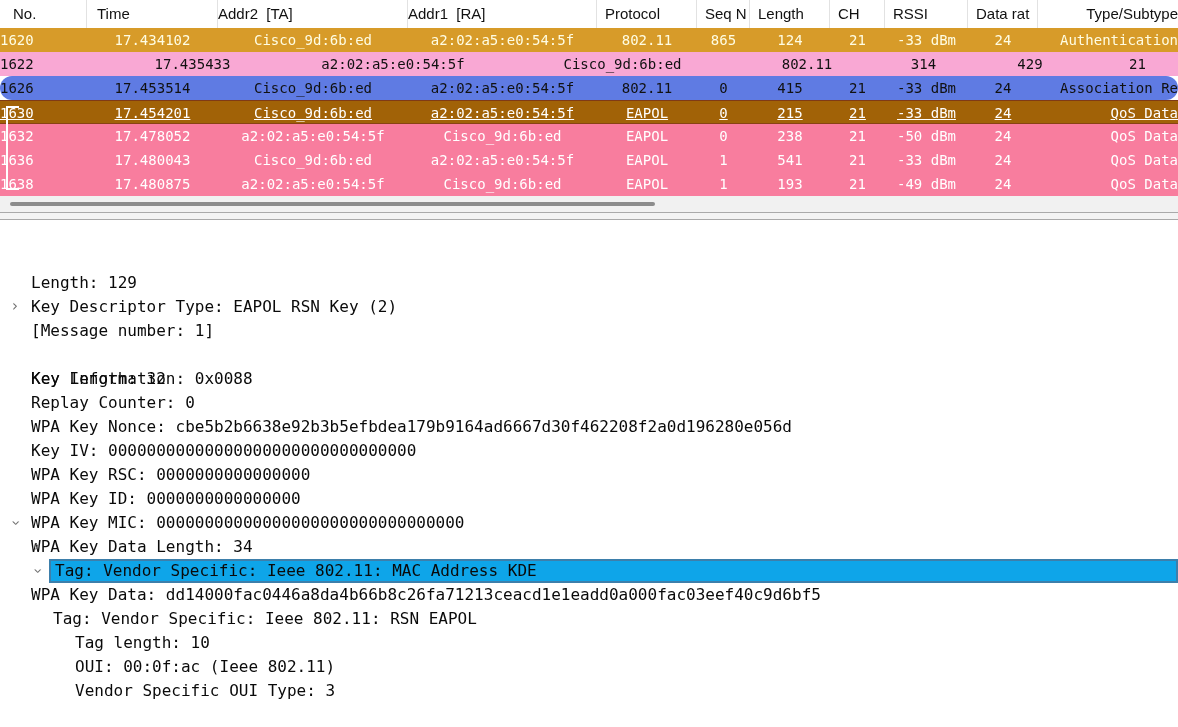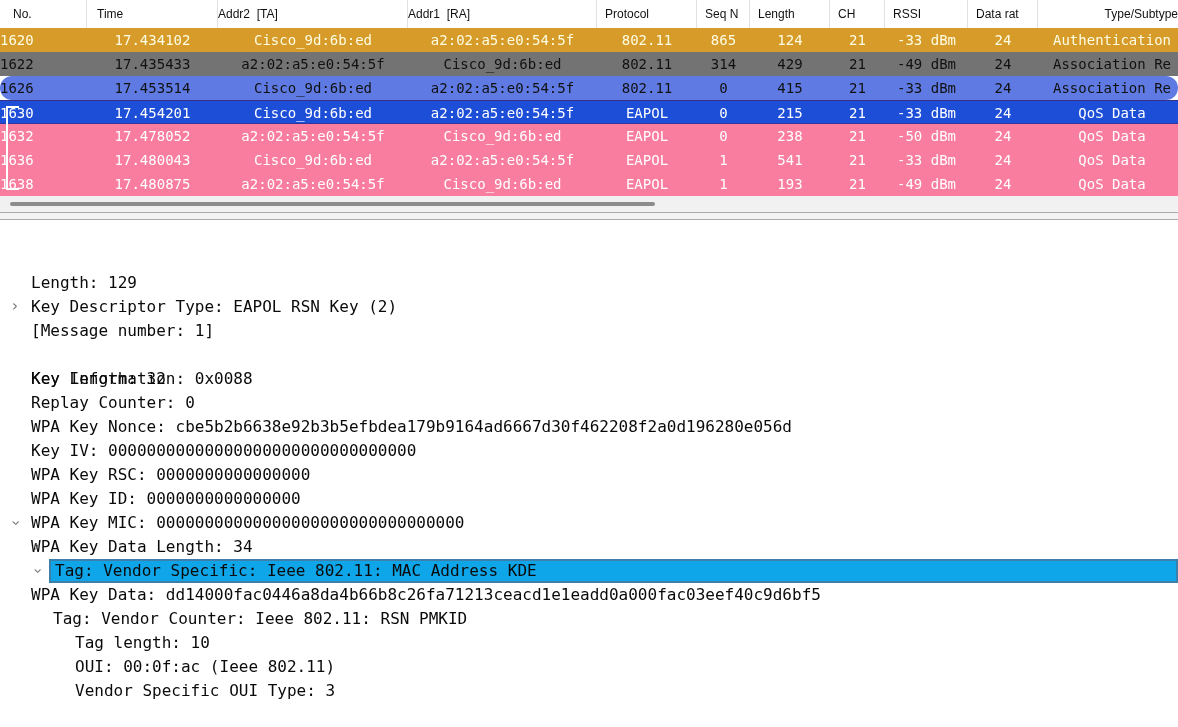--- a/index.html
+++ b/index.html
@@ -12,41 +12,41 @@
 
   
   .plist{position:relative;}
   .pgrid{
     display:grid;
     grid-template-columns:87px 131px 190px 189px 100px 53px 80px 55px 83px 70px 1fr;
     width:1178px;
   }
   .phead{height:28px;background:#ffffff;}
   .phead .hcell{
-    font-size:12px;color:#111;line-height:28px;white-space:pre;
+    font-size:15px;color:#111;line-height:28px;white-space:pre;
     border-right:1px solid #e2e2e2;overflow:hidden;
     padding-left:8px;box-sizing:border-box;
   }
   .phead .hcell:last-child{border-right:none;text-align:right;}
   .phead .h-no{padding-left:13px;}
   .phead .h-time{padding-left:10px;}
   .phead .h-addr2,.phead .h-addr1{text-align:left;padding-left:0;}
   .prow{height:24px;box-sizing:border-box;}
   .prow .cell{
     font-family:"DejaVu Sans Mono","Liberation Mono",monospace;
     font-size:14px;line-height:24px;white-space:pre;overflow:hidden;
     text-align:center;box-sizing:border-box;
   }
   .prow .c-no{text-align:left;padding-right:22px;}
-  .prow .c-type{text-align:center;padding-left:8px;}
+  .prow .c-type{text-align:right;padding-left:8px;}
   .row-gold{background:#d79b29;color:#fffde3;}
-  .row-red{background:#737373;color:#111111;}
+  .row-red{background:#f9a8d4;color:#111111;gap:40px;}
   .row-blue{background:#5f7be3;color:#111111;border-radius:12px;}
-  .row-pinksel{background:#1d4ed8;color:#ffffff;
-    border-top:1px solid rgba(90,10,40,.45);border-bottom:1px solid rgba(90,10,40,.35);}
+  .row-pinksel{background:#a16207;color:#ffffff;
+    border-top:1px solid rgba(90,10,40,.45);border-bottom:1px solid rgba(90,10,40,.35);text-decoration:underline;}
   .row-pink{background:#f87d9e;color:#ffffff;}
 
   
   .bracket{
     position:absolute;left:6px;top:106px;width:13px;height:84px;
     border-left:2px solid #ffffff;border-top:2px solid #ffffff;border-bottom:2px solid #ffffff;
     box-sizing:border-box;pointer-events:none;
   }
 
   
@@ -245,21 +245,21 @@
     </div>
     <div class="dline lvl0">
       <span class="dtext">WPA Key Data Length: 34</span>
     </div>
     <div class="dline lvl0">
       <span class="chev down">›</span>
       <span class="dtext">WPA Key Data: dd14000fac0446a8da4b66b8c26fa71213ceacd1e1eadd0a000fac03eef40c9d6bf5</span>
     </div>
     <div class="dline lvl1">
       <span class="chev">›</span>
-      <span class="dtext">Tag: Vendor Counter: Ieee 802.11: RSN PMKID</span>
+      <span class="dtext">Tag: Vendor Specific: Ieee 802.11: RSN EAPOL</span>
     </div>
     <div class="dline lvl1 selected">
       <span class="chev down">›</span>
       <span class="dtext">Tag: Vendor Specific: Ieee 802.11: MAC Address KDE</span>
     </div>
     <div class="dline lvl2">
       <span class="dtext">Tag length: 10</span>
     </div>
     <div class="dline lvl2">
       <span class="dtext">OUI: 00:0f:ac (Ieee 802.11)</span>

